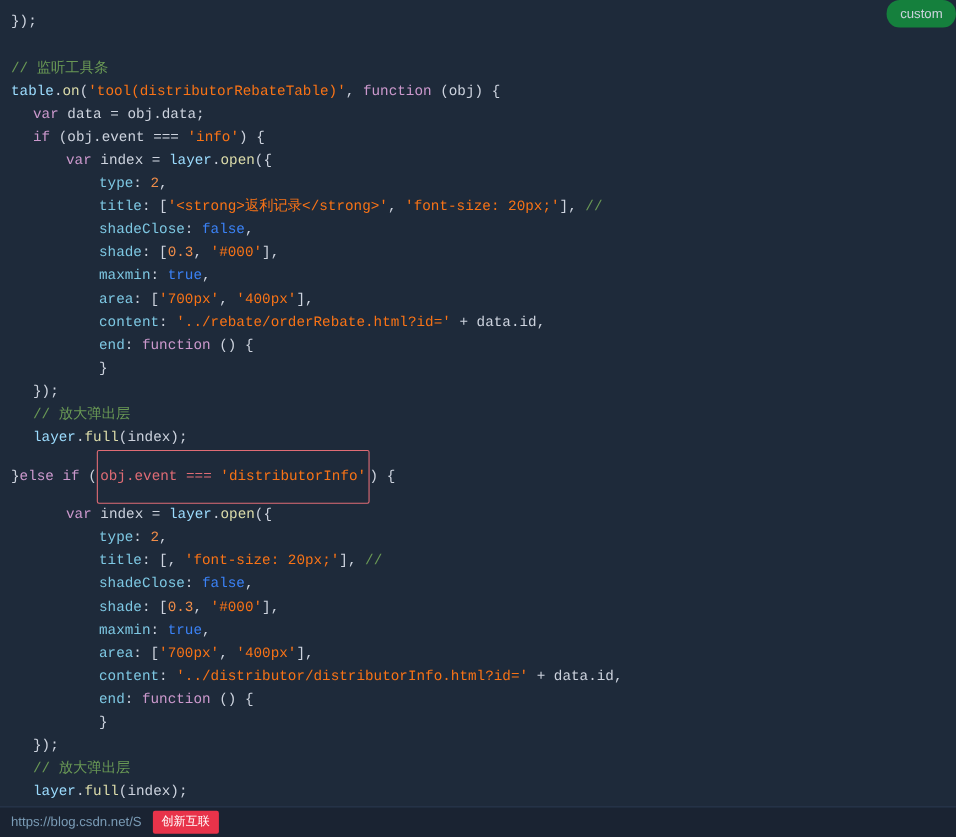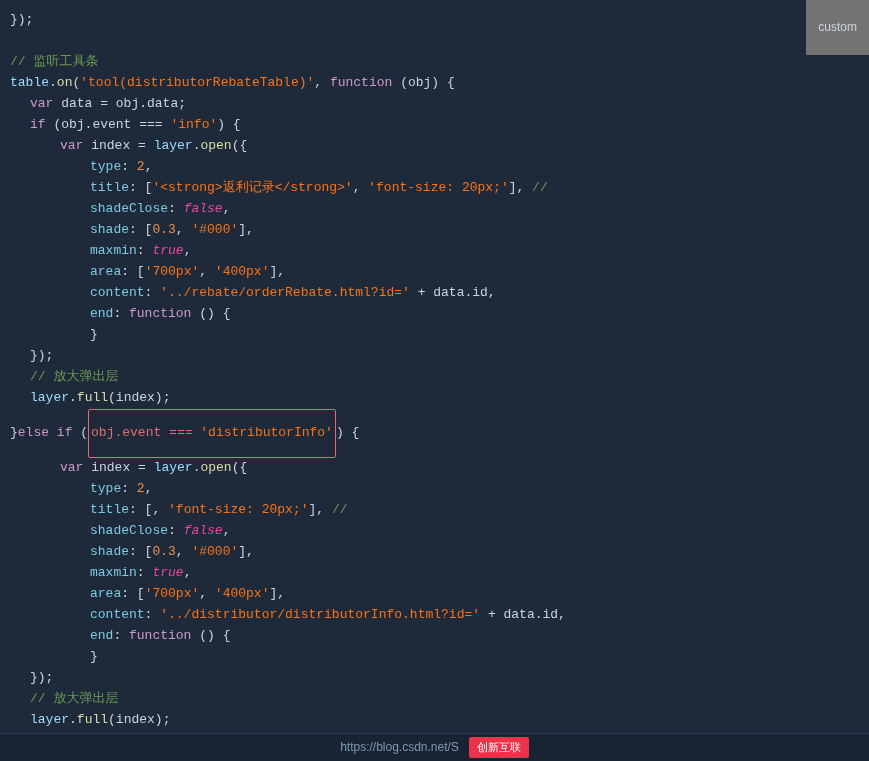--- a/index.html
+++ b/index.html
@@ -40,21 +40,21 @@
     .indent-1 { padding-left: 30px; }
     .indent-2 { padding-left: 60px; }
     .indent-3 { padding-left: 90px; }
 
     
     .kw { color: #cc99cd; } 
     .str-orange { color: #f97316; } 
     .num { color: #f08d49; } 
     .prop { color: #7ec8e3; } 
     .comment { color: #6a9955; } 
-    .bool { color: #ec4899; font-style: italic; } 
+    .bool { color: #3b82f6; } 
     .plain { color: #cdd3de; }
     .obj-name { color: #9cdcfe; }
     .method { color: #dcdcaa; }
     .highlight-box {
       background-color: transparent;
       border: 1.5px solid #e06c75;
       display: inline;
       padding: 13px 2px;
       border-radius: 2px;
       color: #e06c75;
@@ -63,21 +63,21 @@
     
     .bottom-bar {
       position: absolute;
       bottom: 0;
       left: 0;
       right: 0;
       height: 28px;
       background-color: #1a2332;
       display: flex;
       align-items: center;
-      justify-content: center;
+      justify-content: flex-start;
       padding: 3px 10px;
       border-top: 1px solid #2a3a50;
     }
 
     .bottom-url {
       color: #7a9bb5;
       font-size: 12px;
       font-family: Arial, sans-serif;
     }
 
@@ -91,25 +91,26 @@
       font-family: 'Microsoft YaHei', '微软雅黑', sans-serif;
       padding: 2px 8px;
       border-radius: 2px;
     }
 
     
     .top-partial {
       position: absolute;
       top: 0;
       right: 0;
-      background-color: #737373;
+      background-color: #15803d;
       color: #cdd3de;
       font-size: 12px;
-      padding: 18px 12px;
+      padding: 3px 12px;
       font-family: Arial, sans-serif;
+      border-radius: 12px;
     }
   </style>
 </head>
 <body>
 
 <div class="code-container">
 
   <div class="top-partial">
     <span>custom</span>
   </div>

